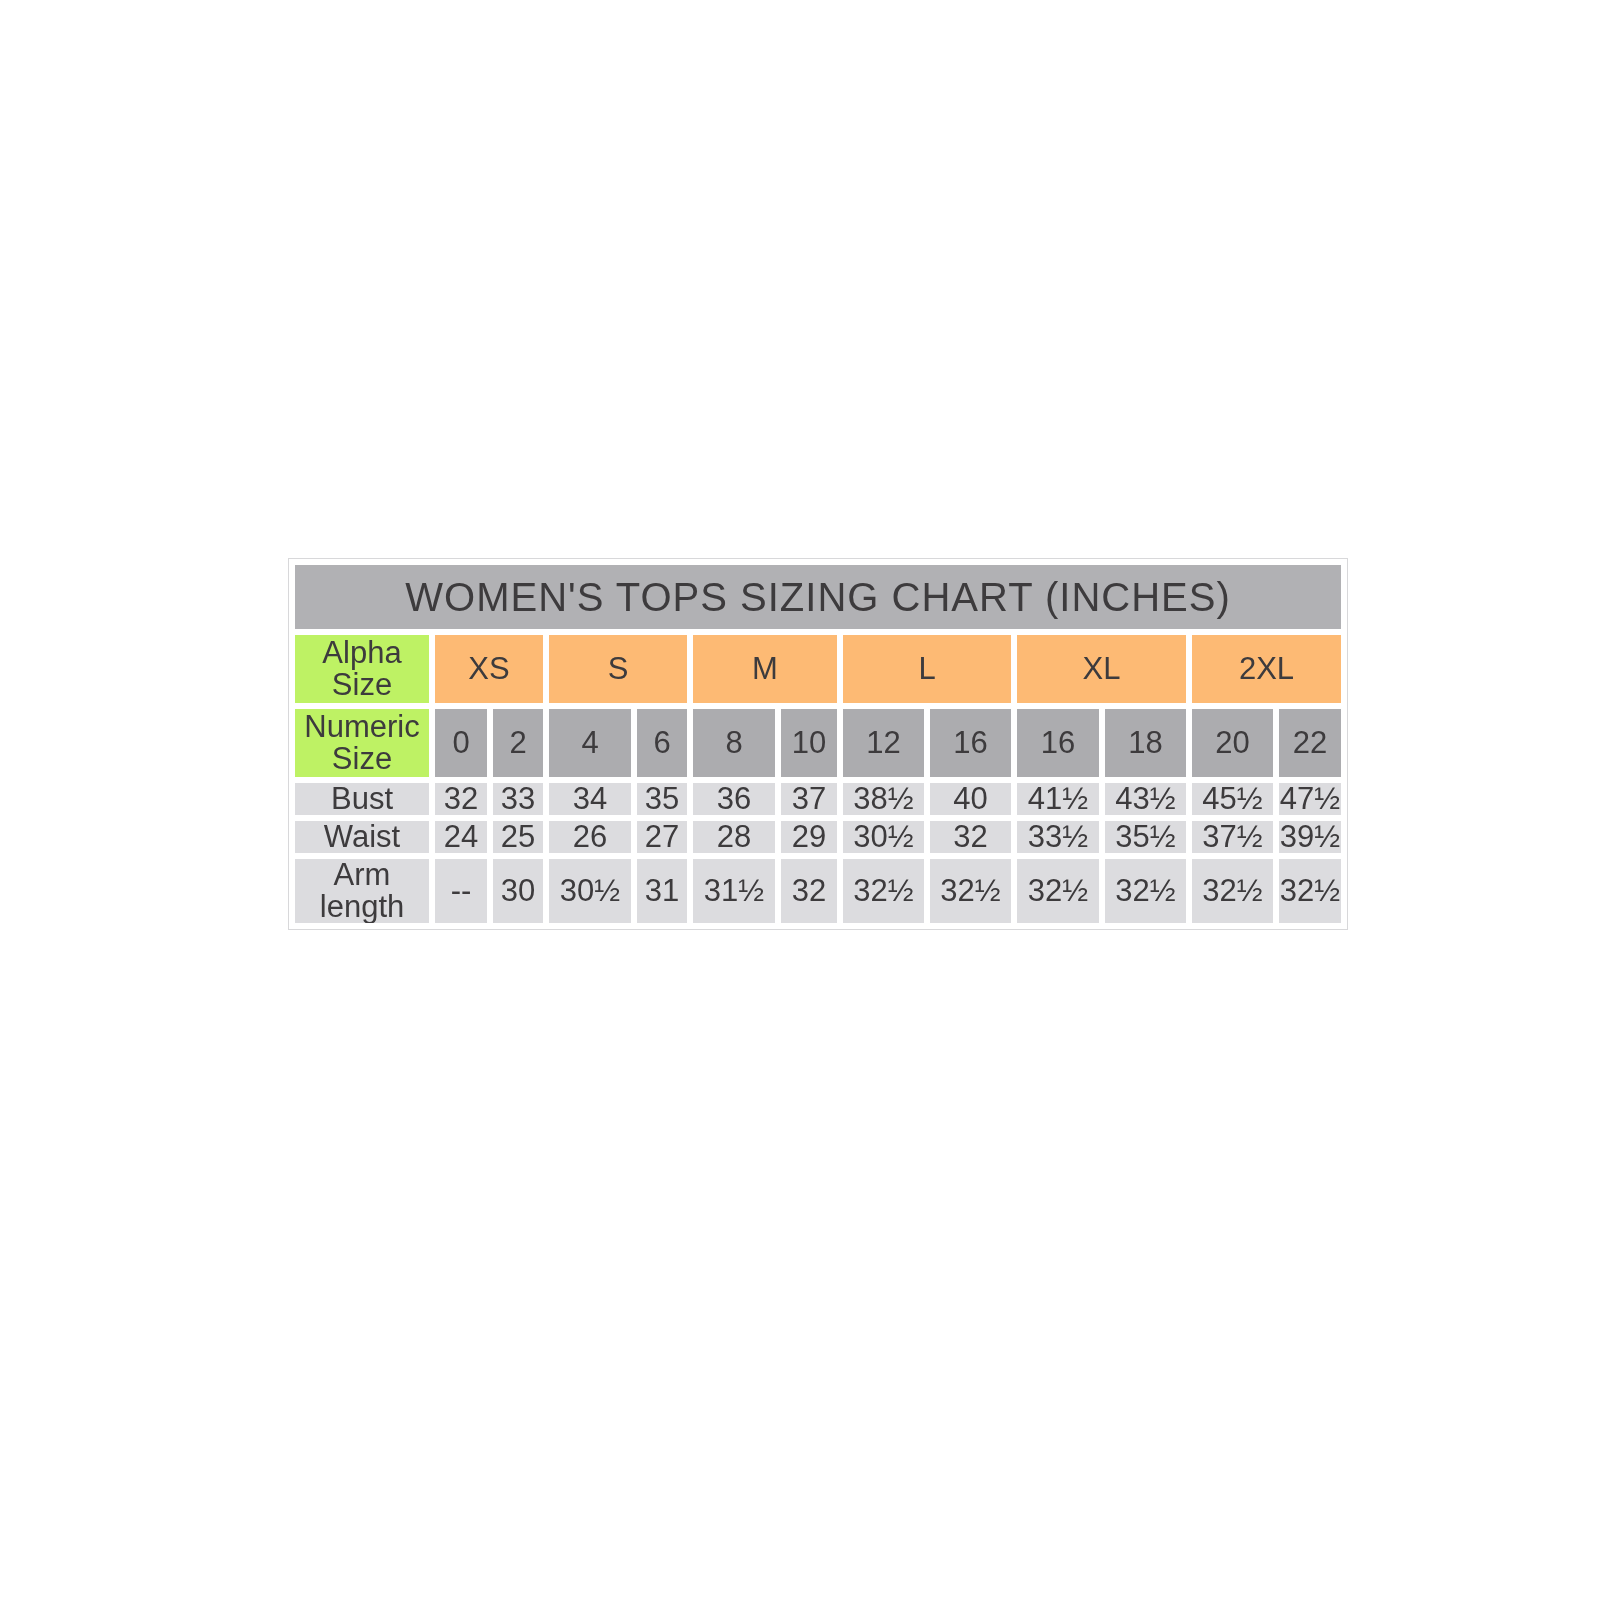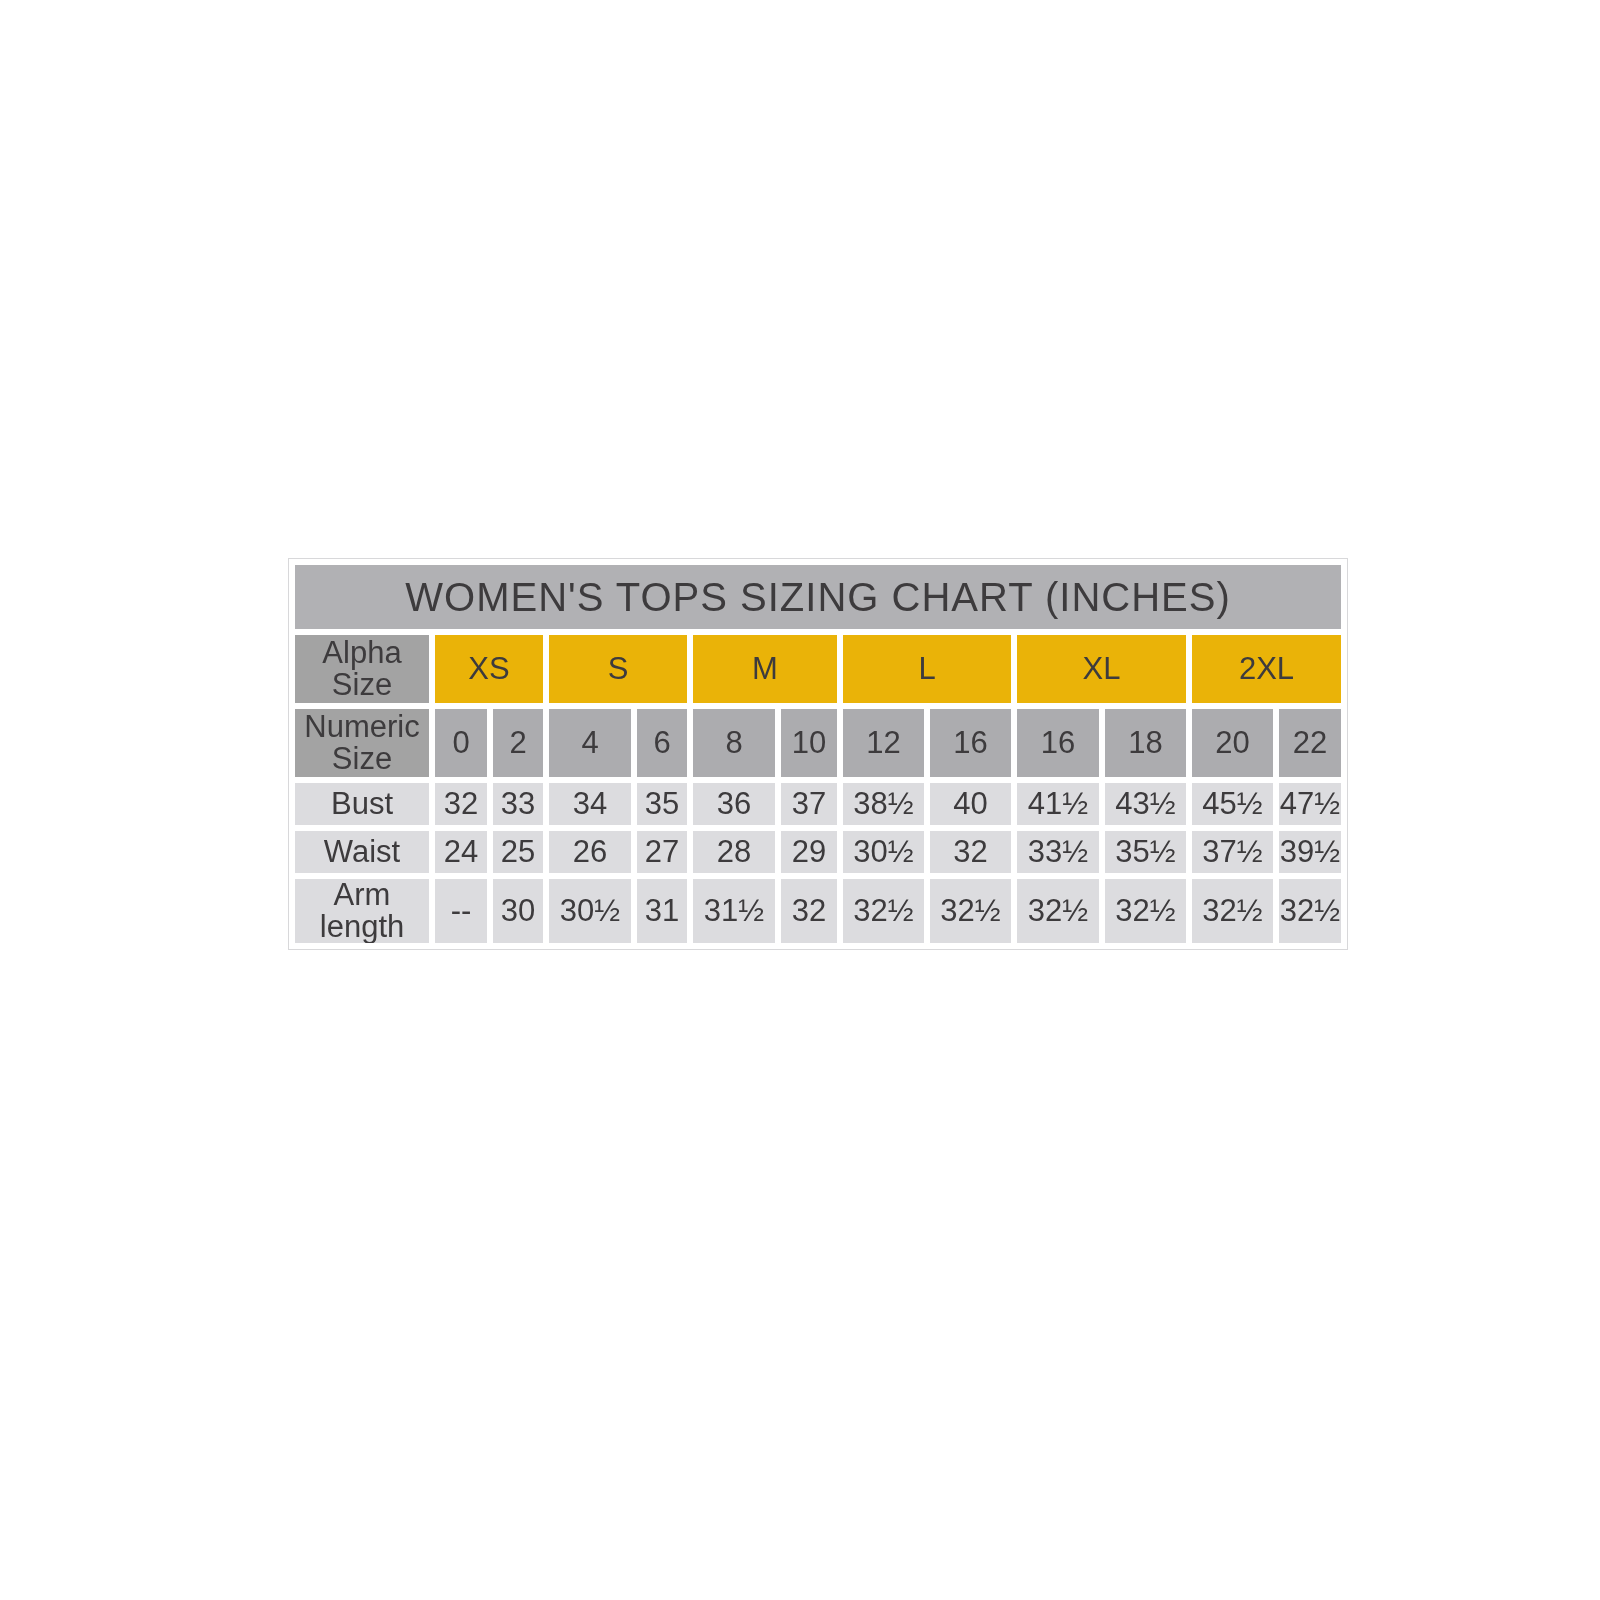--- a/index.html
+++ b/index.html
@@ -42,35 +42,35 @@
     line-height: 1.02;
     overflow: hidden;
   }
   tr.title-row td {
     background: #b1b1b4;
     height: 64px;
     font-size: 40px;
     letter-spacing: 1px;
   }
   tr.alpha-row td {
-    background: #eab308;
+    background: #fdba74;
     height: 68px;
   }
   tr.numeric-row td {
     background: #acacaf;
     height: 68px;
   }
   tr.alpha-row td.rowlabel,
   tr.numeric-row td.rowlabel {
-    background: #a3a3a3;
+    background: #bef264;
     margin-left: 19px;
   }
   tr.data-row td {
     background: #dcdcdf;
-    height: 42px;
+    height: 32px;
   }
   tr.data-row.arm-row td {
     height: 64px;
     margin-left: 8px;
   }
 </style>
 </head>
 <body>
 
 <div class="stage">

